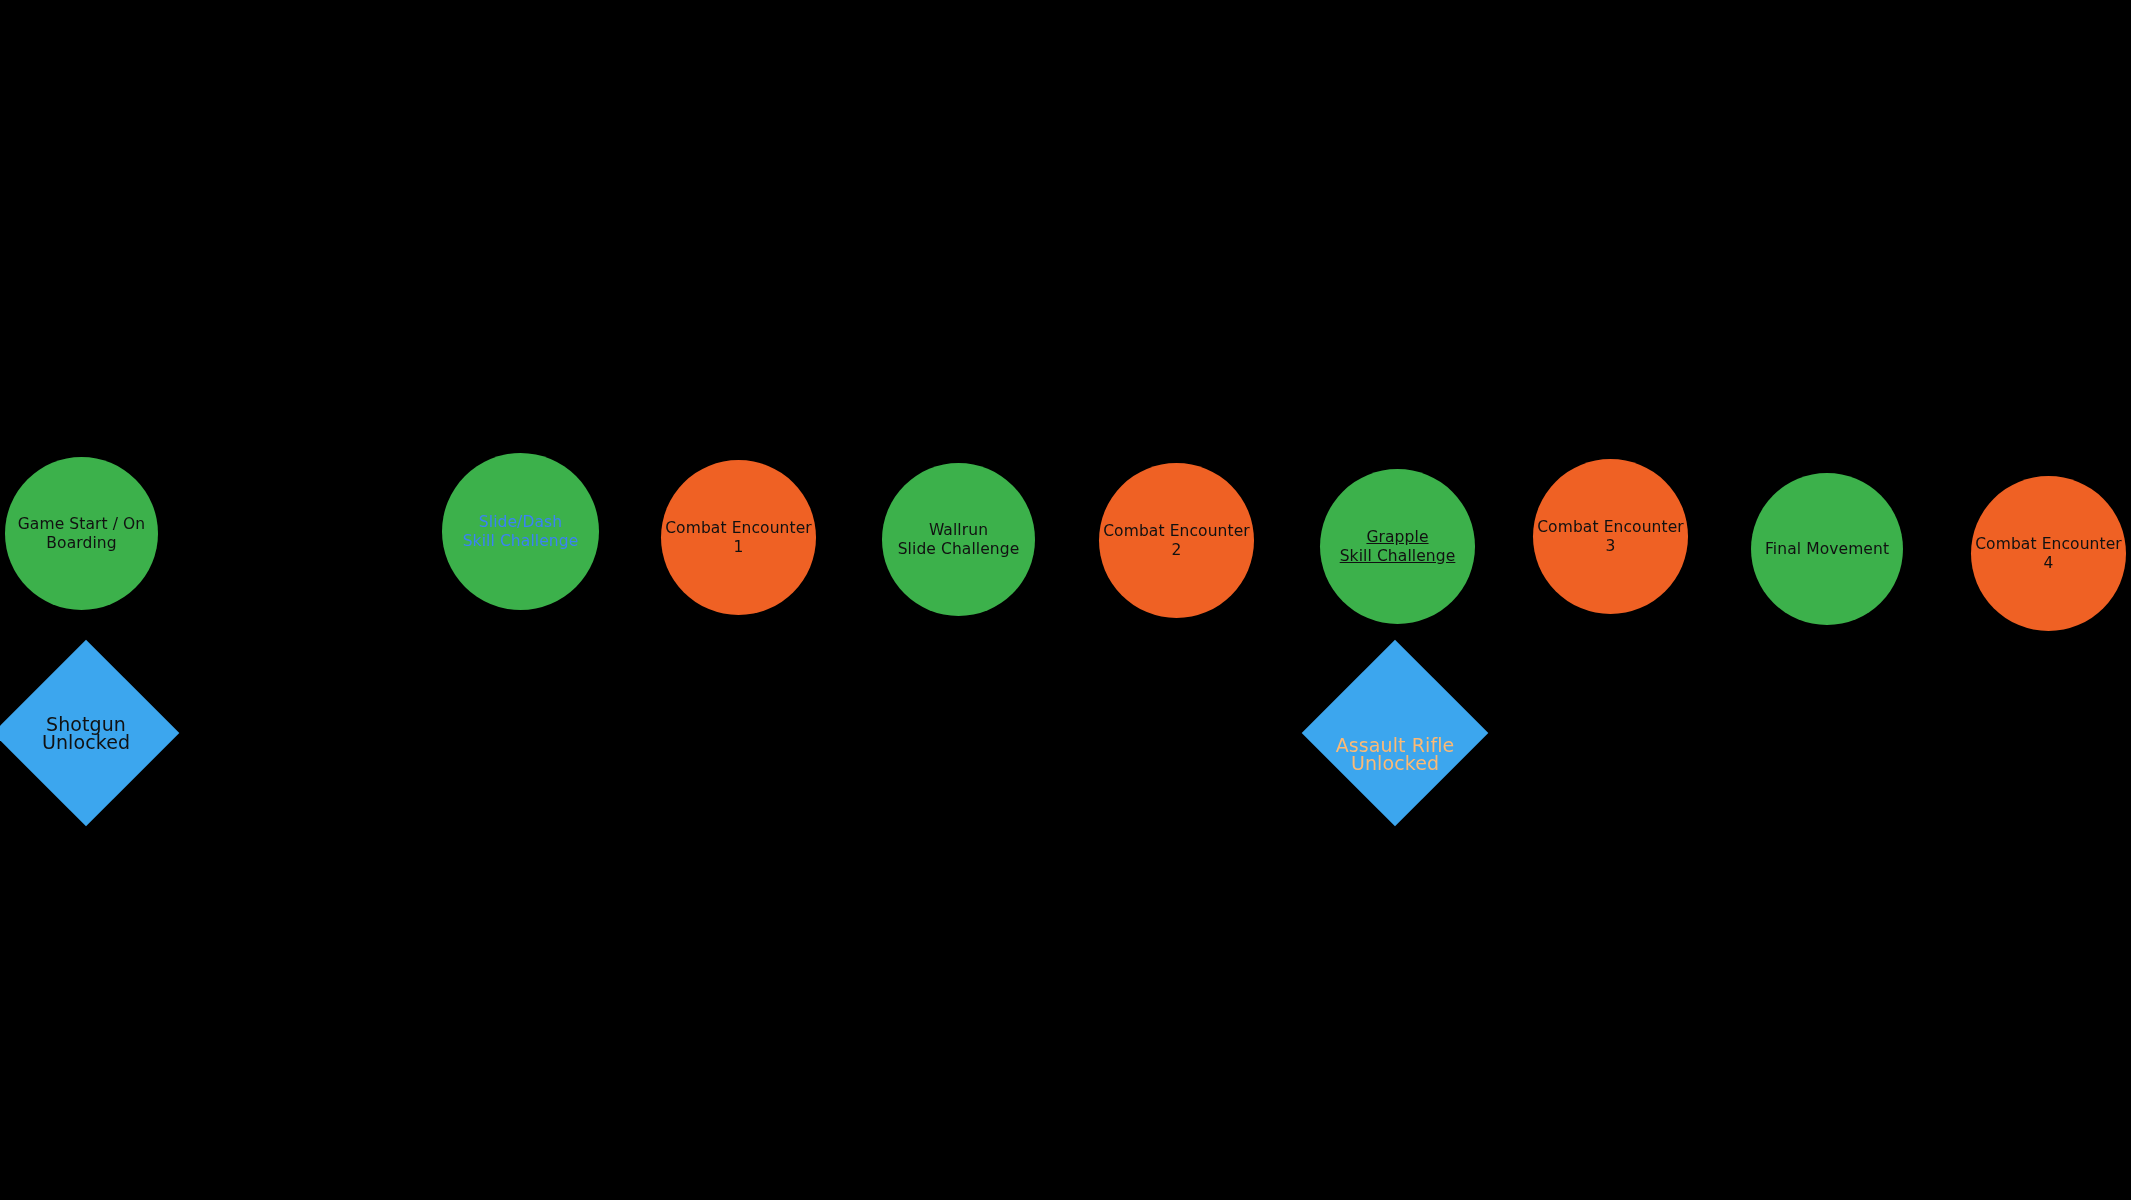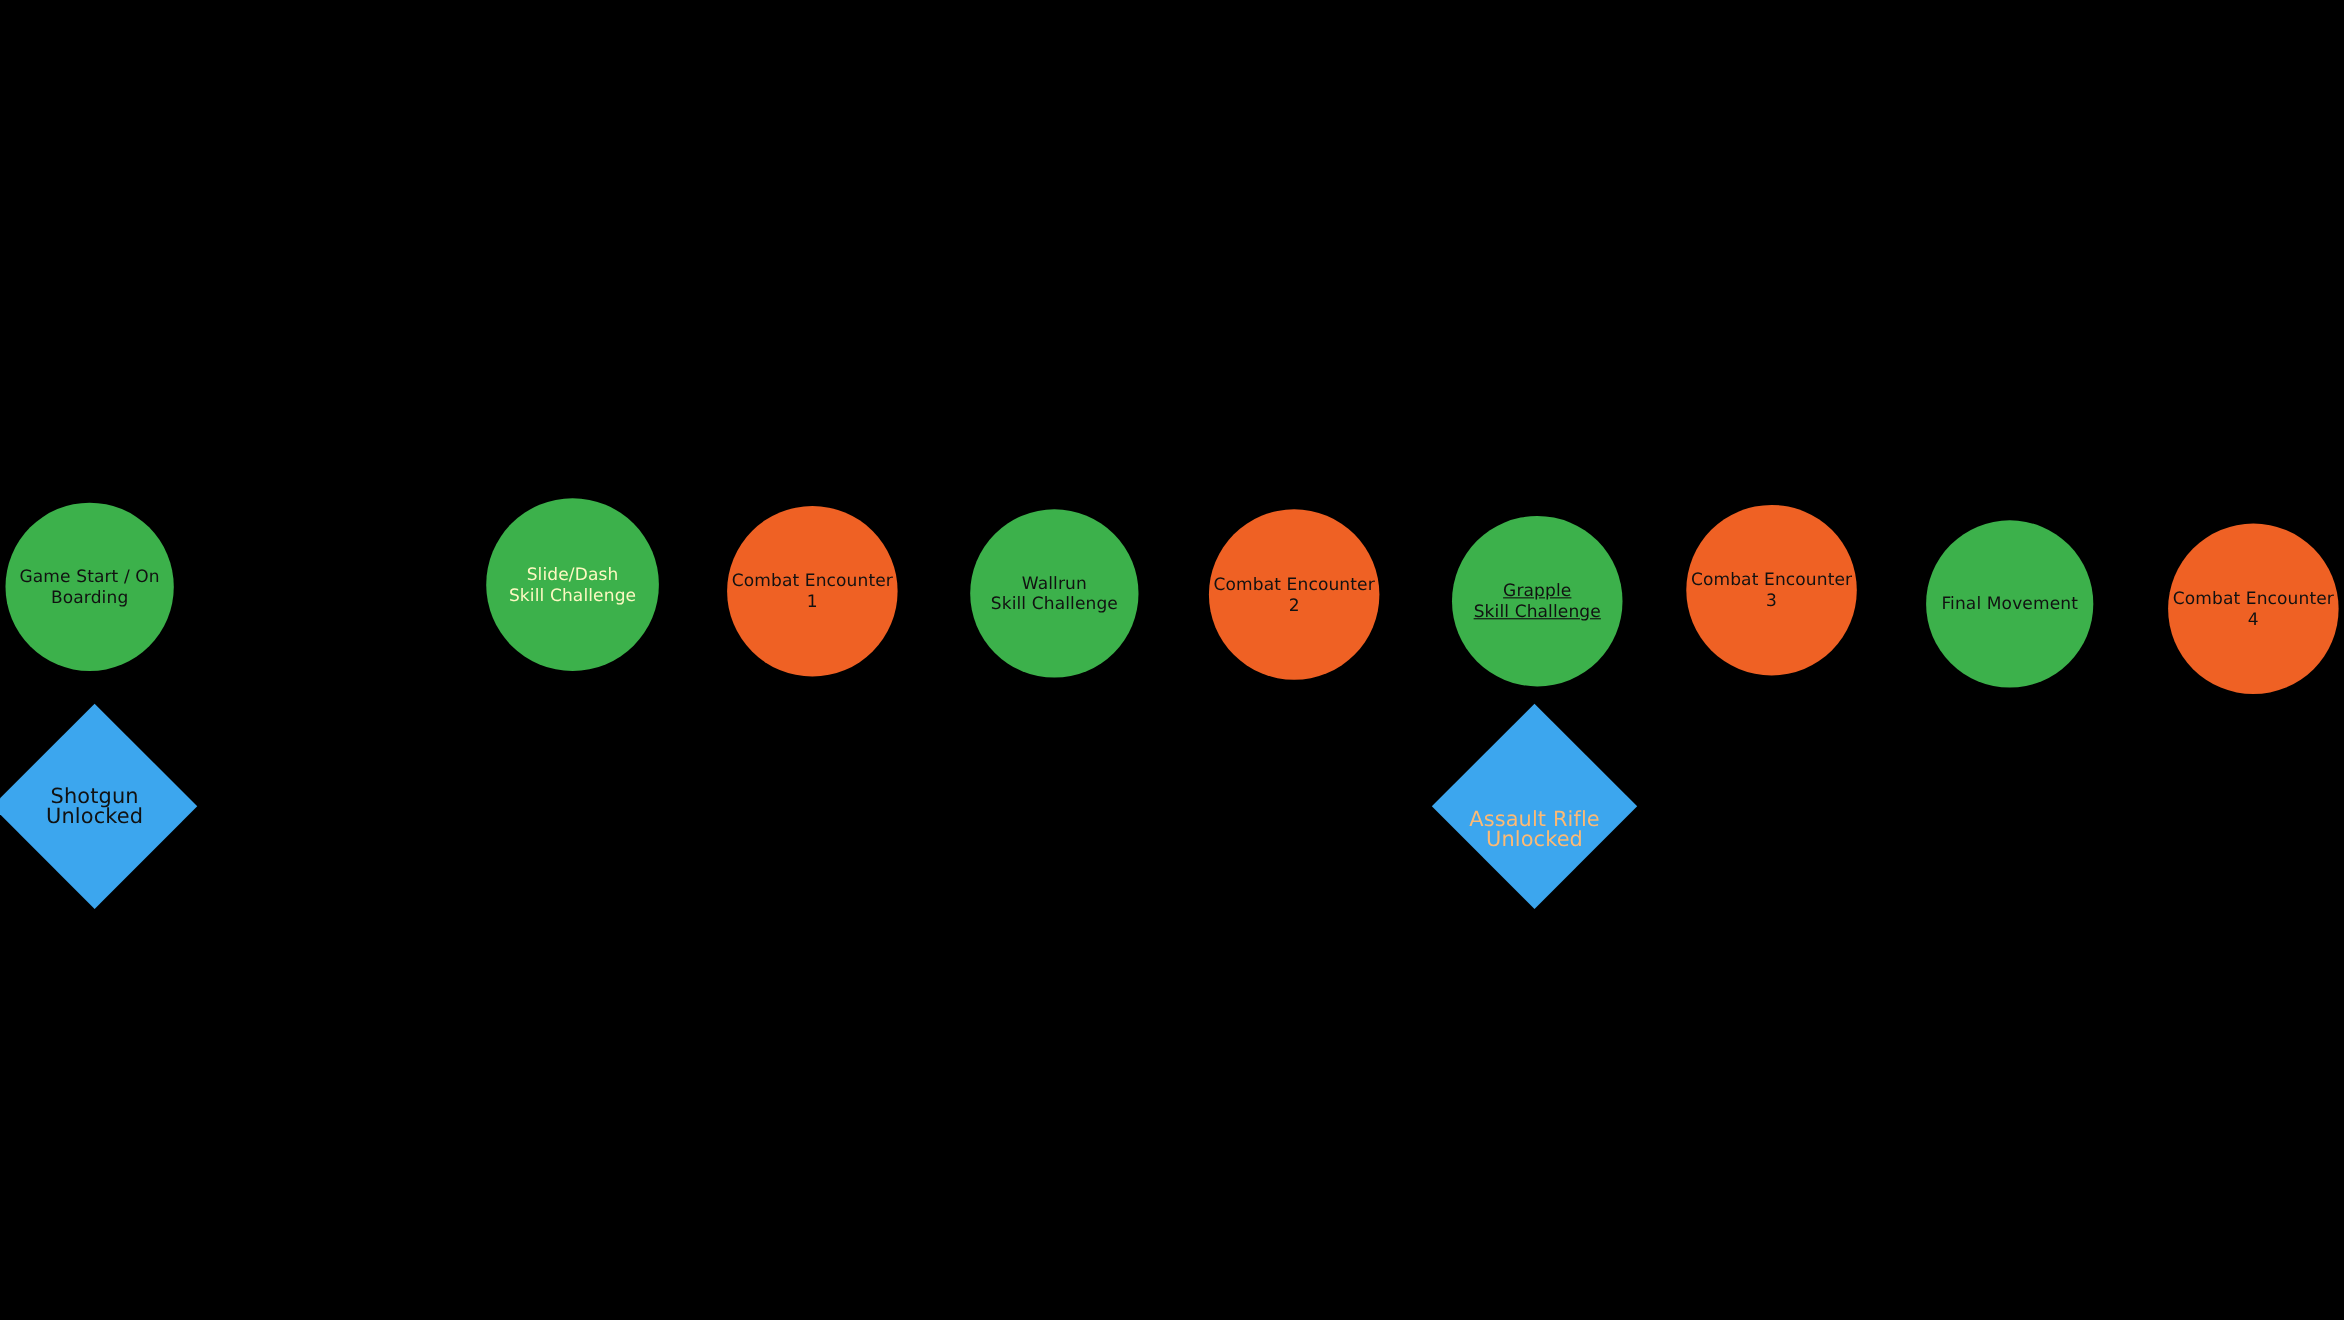--- a/index.html
+++ b/index.html
@@ -60,32 +60,32 @@
 <body>
 
 <div id="canvas" style="background: rgb(0, 0, 0);">
     <div class="node node-circle" style="left: 5px; top: 457px; width: 153px; height: 153px;">
       <div class="node-shape" style="background: rgb(60, 177, 75);"></div>
       <div class="node-label" style="color: rgb(17, 17, 17);">Game Start / On
 Boarding</div>
     </div>
     <div class="node node-circle" style="left: 442px; top: 453px; width: 157px; height: 157px;">
       <div class="node-shape" style="background: rgb(60, 177, 75);"></div>
-      <div class="node-label" style="color: #fef9c3;">Slide/Dash
+      <div class="node-label" style="color: #3b82f6;">Slide/Dash
 Skill Challenge</div>
     </div>
     <div class="node node-circle" style="left: 661px; top: 460px; width: 155px; height: 155px;">
       <div class="node-shape" style="background: rgb(239, 97, 36);"></div>
       <div class="node-label" style="color: rgb(17, 17, 17);">Combat Encounter
 1</div>
     </div>
     <div class="node node-circle" style="left: 882px; top: 463px; width: 153px; height: 153px;">
       <div class="node-shape" style="background: rgb(60, 177, 75);"></div>
       <div class="node-label" style="color: rgb(17, 17, 17);">Wallrun
-Skill Challenge</div>
+Slide Challenge</div>
     </div>
     <div class="node node-circle" style="left: 1099px; top: 463px; width: 155px; height: 155px;">
       <div class="node-shape" style="background: rgb(239, 97, 36);"></div>
       <div class="node-label" style="color: rgb(17, 17, 17);">Combat Encounter
 2</div>
     </div>
     <div class="node node-circle" style="left: 1320px; top: 469px; width: 155px; height: 155px;">
       <div class="node-shape" style="background: rgb(60, 177, 75);"></div>
       <div class="node-label" style="color: rgb(17, 17, 17); text-decoration: underline;">Grapple
 Skill Challenge</div>

